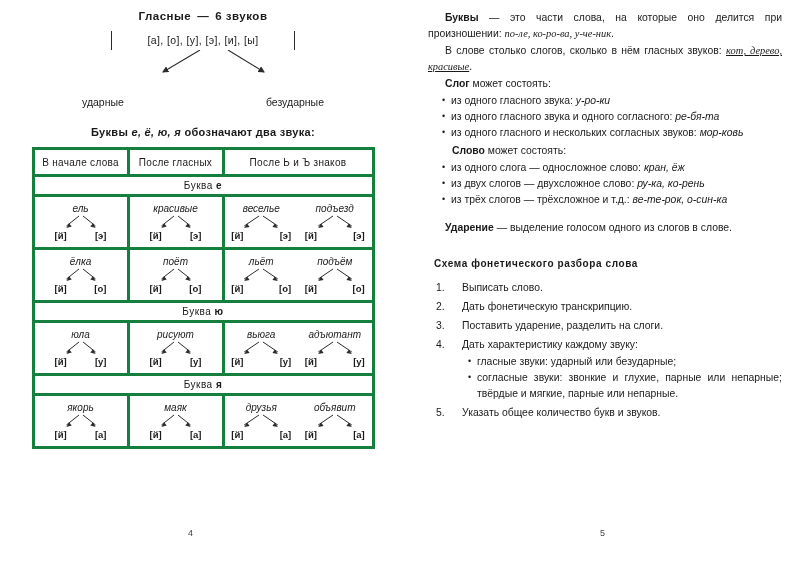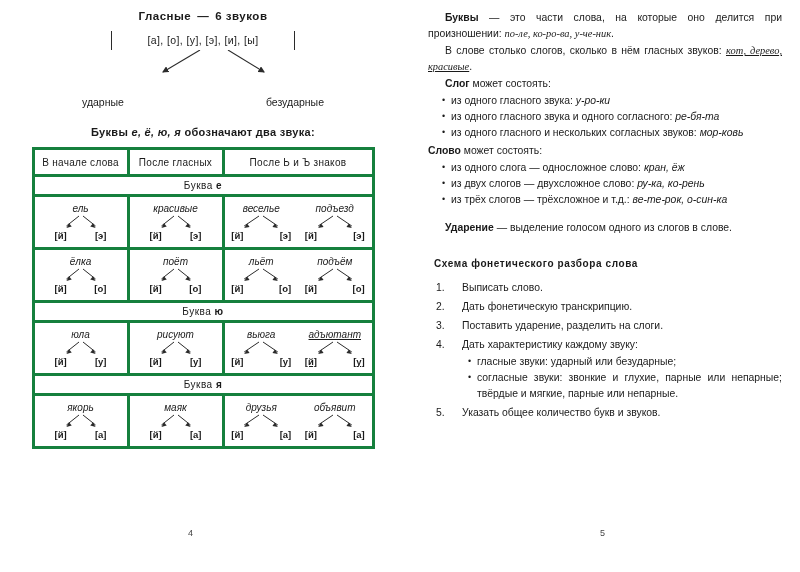--- a/index.html
+++ b/index.html
@@ -340,21 +340,21 @@
                     <line x1="28" y1="1" x2="13.2" y2="11" stroke="#2b2b2b" stroke-width="1"></line>
                     <path d="M13.2,13 L16.11125853864553,8.377817212488942 L18.574631148268672,12.023608674731193 Z" fill="#2b2b2b"></path>
                     <line x1="32" y1="1" x2="46.800000000000004" y2="11" stroke="#2b2b2b" stroke-width="1"></line>
                     <path d="M46.800000000000004,13 L41.425368851731335,12.023608674731193 L43.88874146135447,8.377817212488942 Z" fill="#2b2b2b"></path>
                   </svg>
                   <div class="ex-sounds">
                     <span>[й]</span>
                     <span>[у]</span>
                   </div>
                 </div>
-                <div class="example" style="width: 60px; text-decoration: underline;">
+                <div class="example" style="width: 60px;">
                   <div class="ex-word">адъютант</div>
                   <svg width="60" height="15" viewBox="0 0 60 15" class="ex-svg">
                     <line x1="28" y1="1" x2="13.2" y2="11" stroke="#2b2b2b" stroke-width="1"></line>
                     <path d="M13.2,13 L16.11125853864553,8.377817212488942 L18.574631148268672,12.023608674731193 Z" fill="#2b2b2b"></path>
                     <line x1="32" y1="1" x2="46.800000000000004" y2="11" stroke="#2b2b2b" stroke-width="1"></line>
                     <path d="M46.800000000000004,13 L41.425368851731335,12.023608674731193 L43.88874146135447,8.377817212488942 Z" fill="#2b2b2b"></path>
                   </svg>
                   <div class="ex-sounds">
                     <span>[й]</span>
                     <span>[у]</span>
@@ -450,21 +450,21 @@
 
     <p class="para indent">
       <b>Слог</b><span> может состоять:</span>
     </p>
     <ul class="bul" id="syllable-bullets">
         <li><span>из одного гласного звука: </span><i>у-ро-ки</i></li>
         <li><span>из одного гласного звука и одного согласного: </span><i>ре-бя-та</i></li>
         <li><span>из одного гласного и нескольких согласных звуков: </span><i>мор-ковь</i></li>
       </ul>
 
-    <p class="para" style="margin-top:2px;">
+    <p class="para" style="margin-top:2px;margin-left:24px;">
       <b>Слово</b><span> может состоять:</span>
     </p>
     <ul class="bul" id="word-bullets">
         <li><span>из одного слога — односложное слово: </span><i>кран, ёж</i></li>
         <li><span>из двух слогов — двухсложное слово: </span><i>ру-ка, ко-рень</i></li>
         <li><span>из трёх слогов — трёхсложное и т.д.: </span><i>ве-те-рок, о-син-ка</i></li>
       </ul>
 
     <div class="gap"></div>
 

